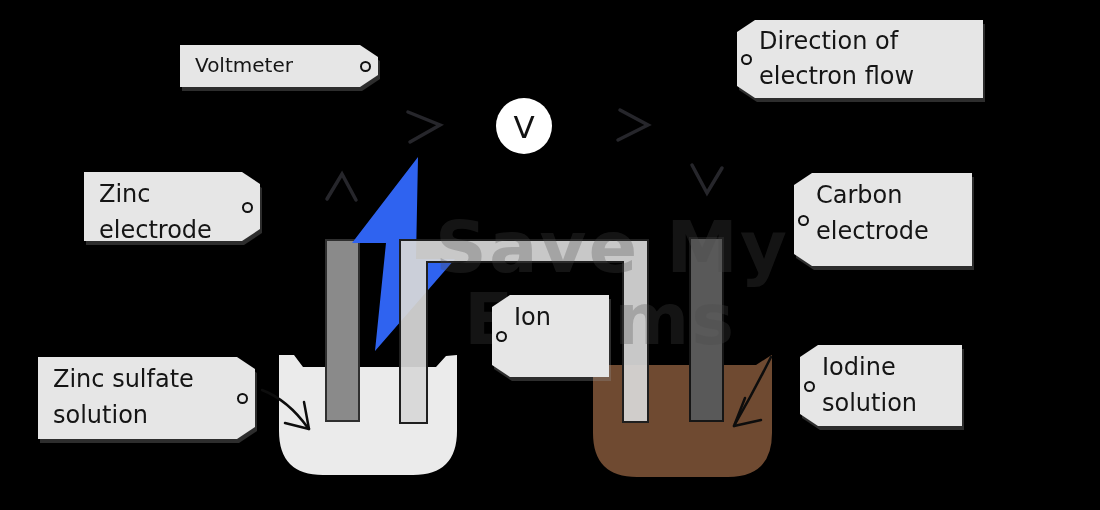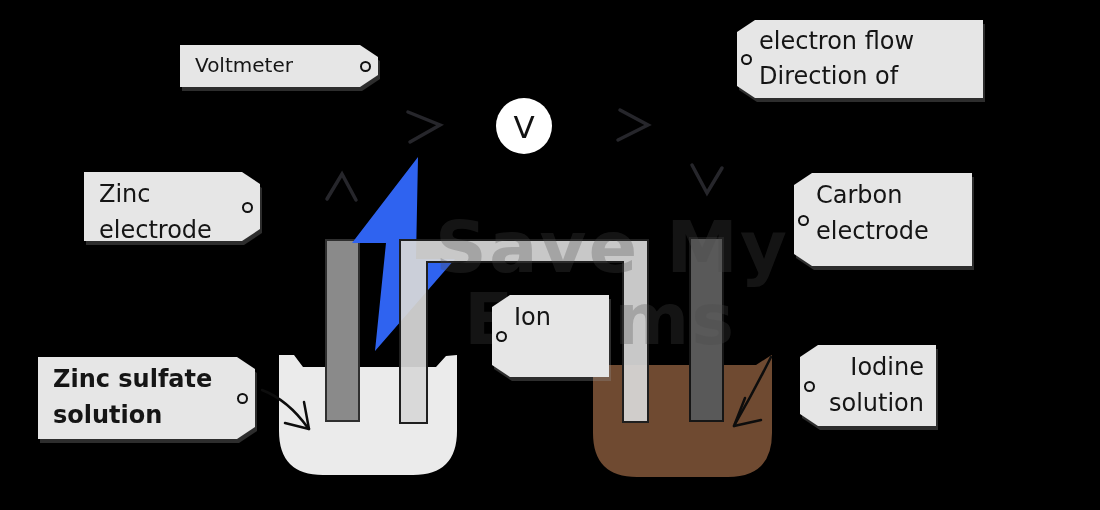--- a/index.html
+++ b/index.html
@@ -83,50 +83,50 @@
   <div class="tag-wrap" style="left:84px;top:172px;">
     <div class="tag two-line right-point" style="width:176px;height:69px;">
       <span class="line">Zinc</span>
       <span class="line">electrode</span>
       <span class="hole right"></span>
     </div>
   </div>
 
   <div class="tag-wrap" style="left:737px;top:20px;">
     <div class="tag two-line left-point" style="width:246px;height:78px;line-height:35px;">
+      <span class="line">Direction of</span>
       <span class="line">electron flow</span>
-      <span class="line">Direction of</span>
       <span class="hole left"></span>
     </div>
   </div>
 
   <div class="tag-wrap" style="left:794px;top:173px;">
     <div class="tag two-line left-point" style="width:178px;height:93px;">
       <span class="line">Carbon</span>
       <span class="line">electrode</span>
       <span class="hole left"></span>
     </div>
   </div>
 
   <div class="tag-wrap" style="left:492px;top:295px;border-radius:13px;">
     <div class="tag two-line left-point" style="width:117px;height:82px;">
       <span class="line">Ion</span>
       <span class="hole left"></span>
     </div>
   </div>
 
   <div class="tag-wrap" style="left:38px;top:357px;">
-    <div class="tag two-line right-point" style="width:217px;height:82px;font-weight:bold;">
+    <div class="tag two-line right-point" style="width:217px;height:82px;">
       <span class="line">Zinc sulfate</span>
       <span class="line">solution</span>
       <span class="hole right"></span>
     </div>
   </div>
 
   <div class="tag-wrap" style="left:800px;top:345px;">
-    <div class="tag two-line left-point" style="width:136px;height:81px;text-align:right;">
+    <div class="tag two-line left-point" style="width:162px;height:81px;">
       <span class="line">Iodine</span>
       <span class="line">solution</span>
       <span class="hole left"></span>
     </div>
   </div>
 
 </div>
 
 </body></html>

